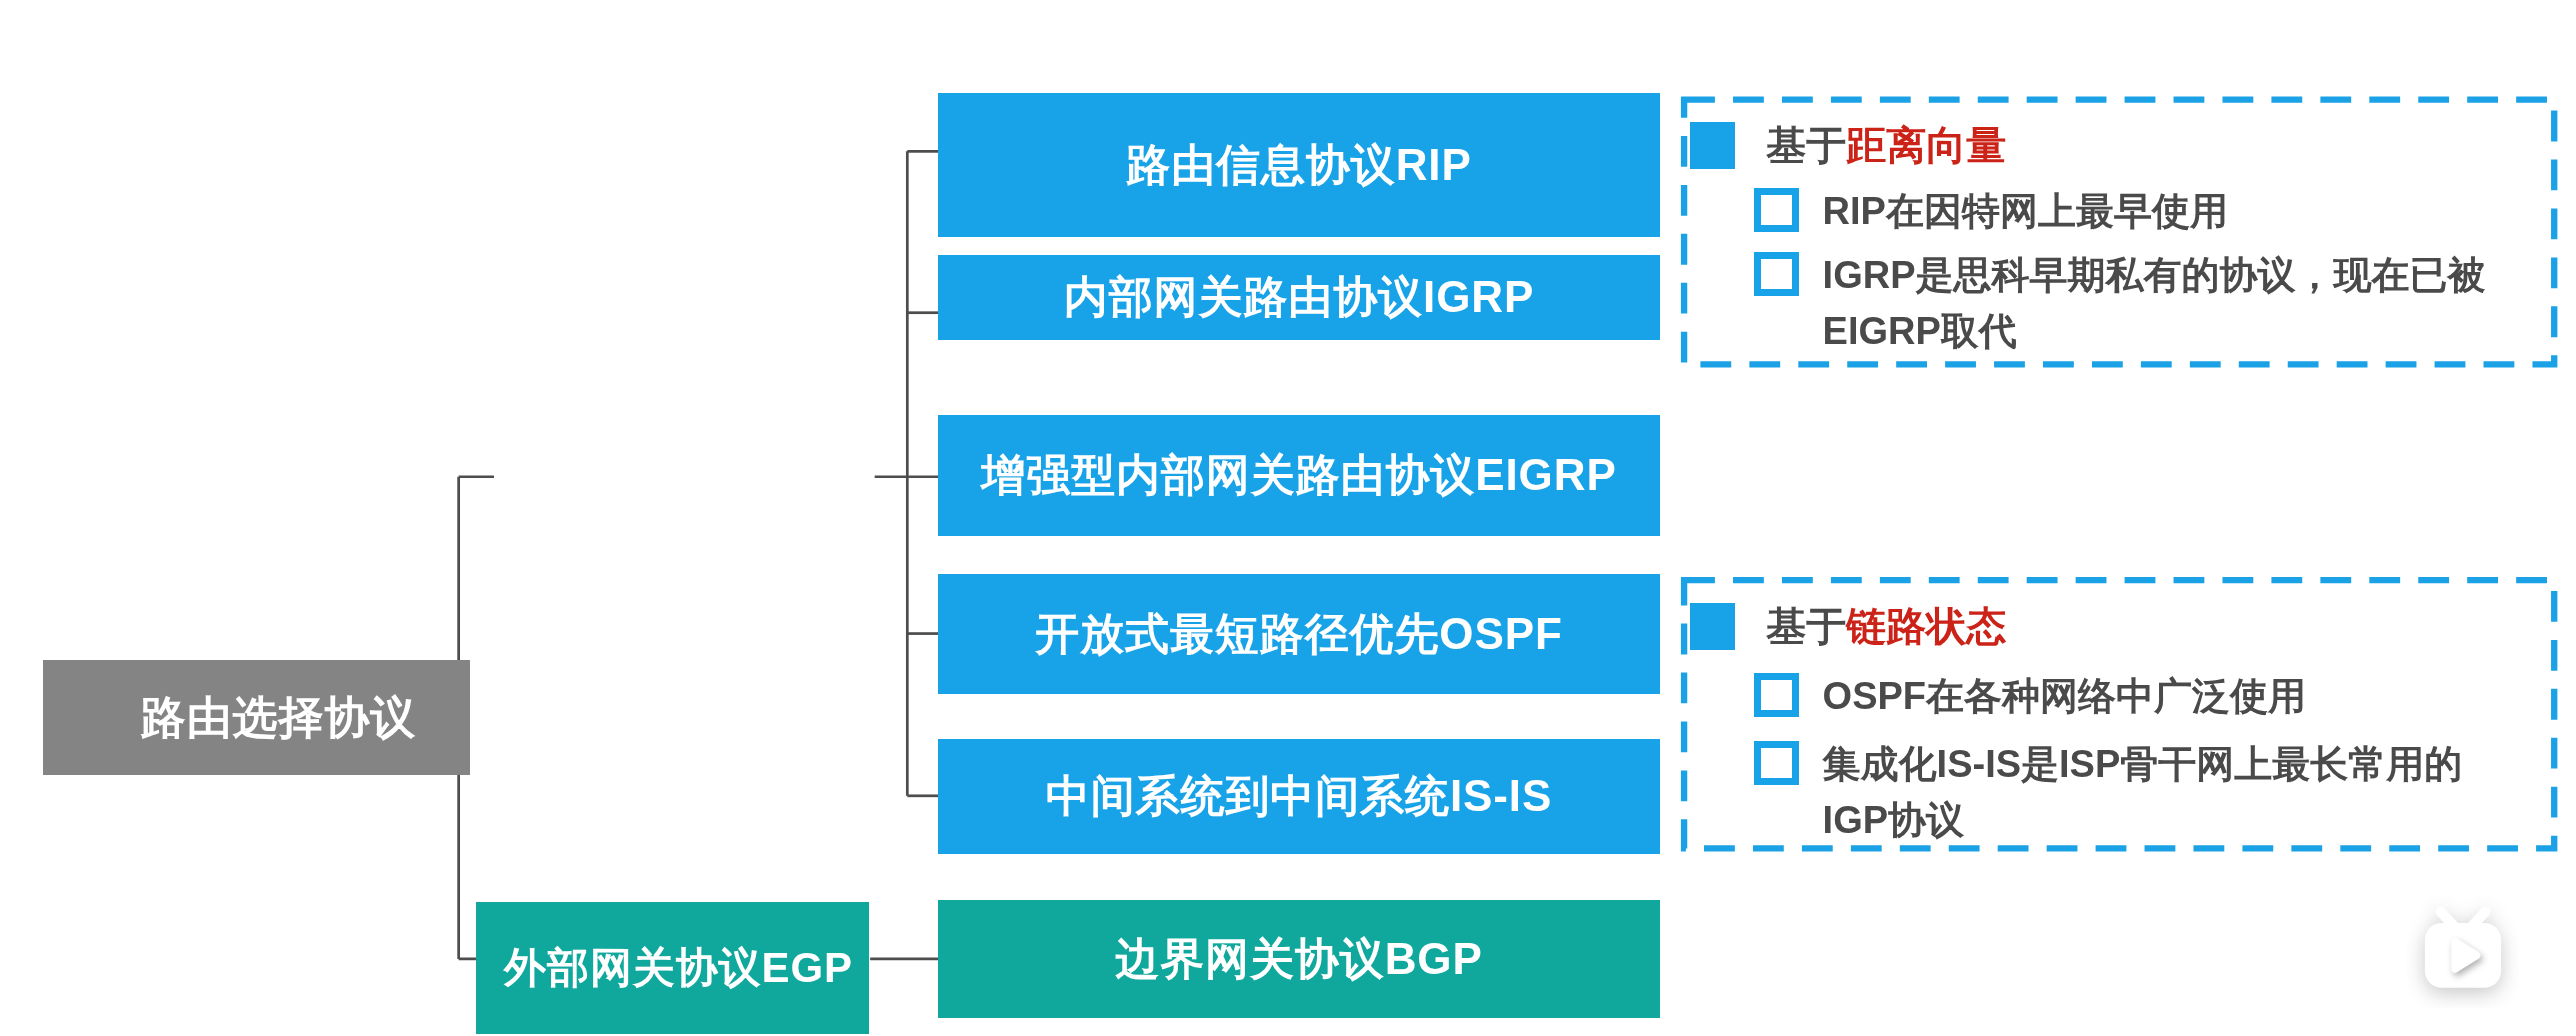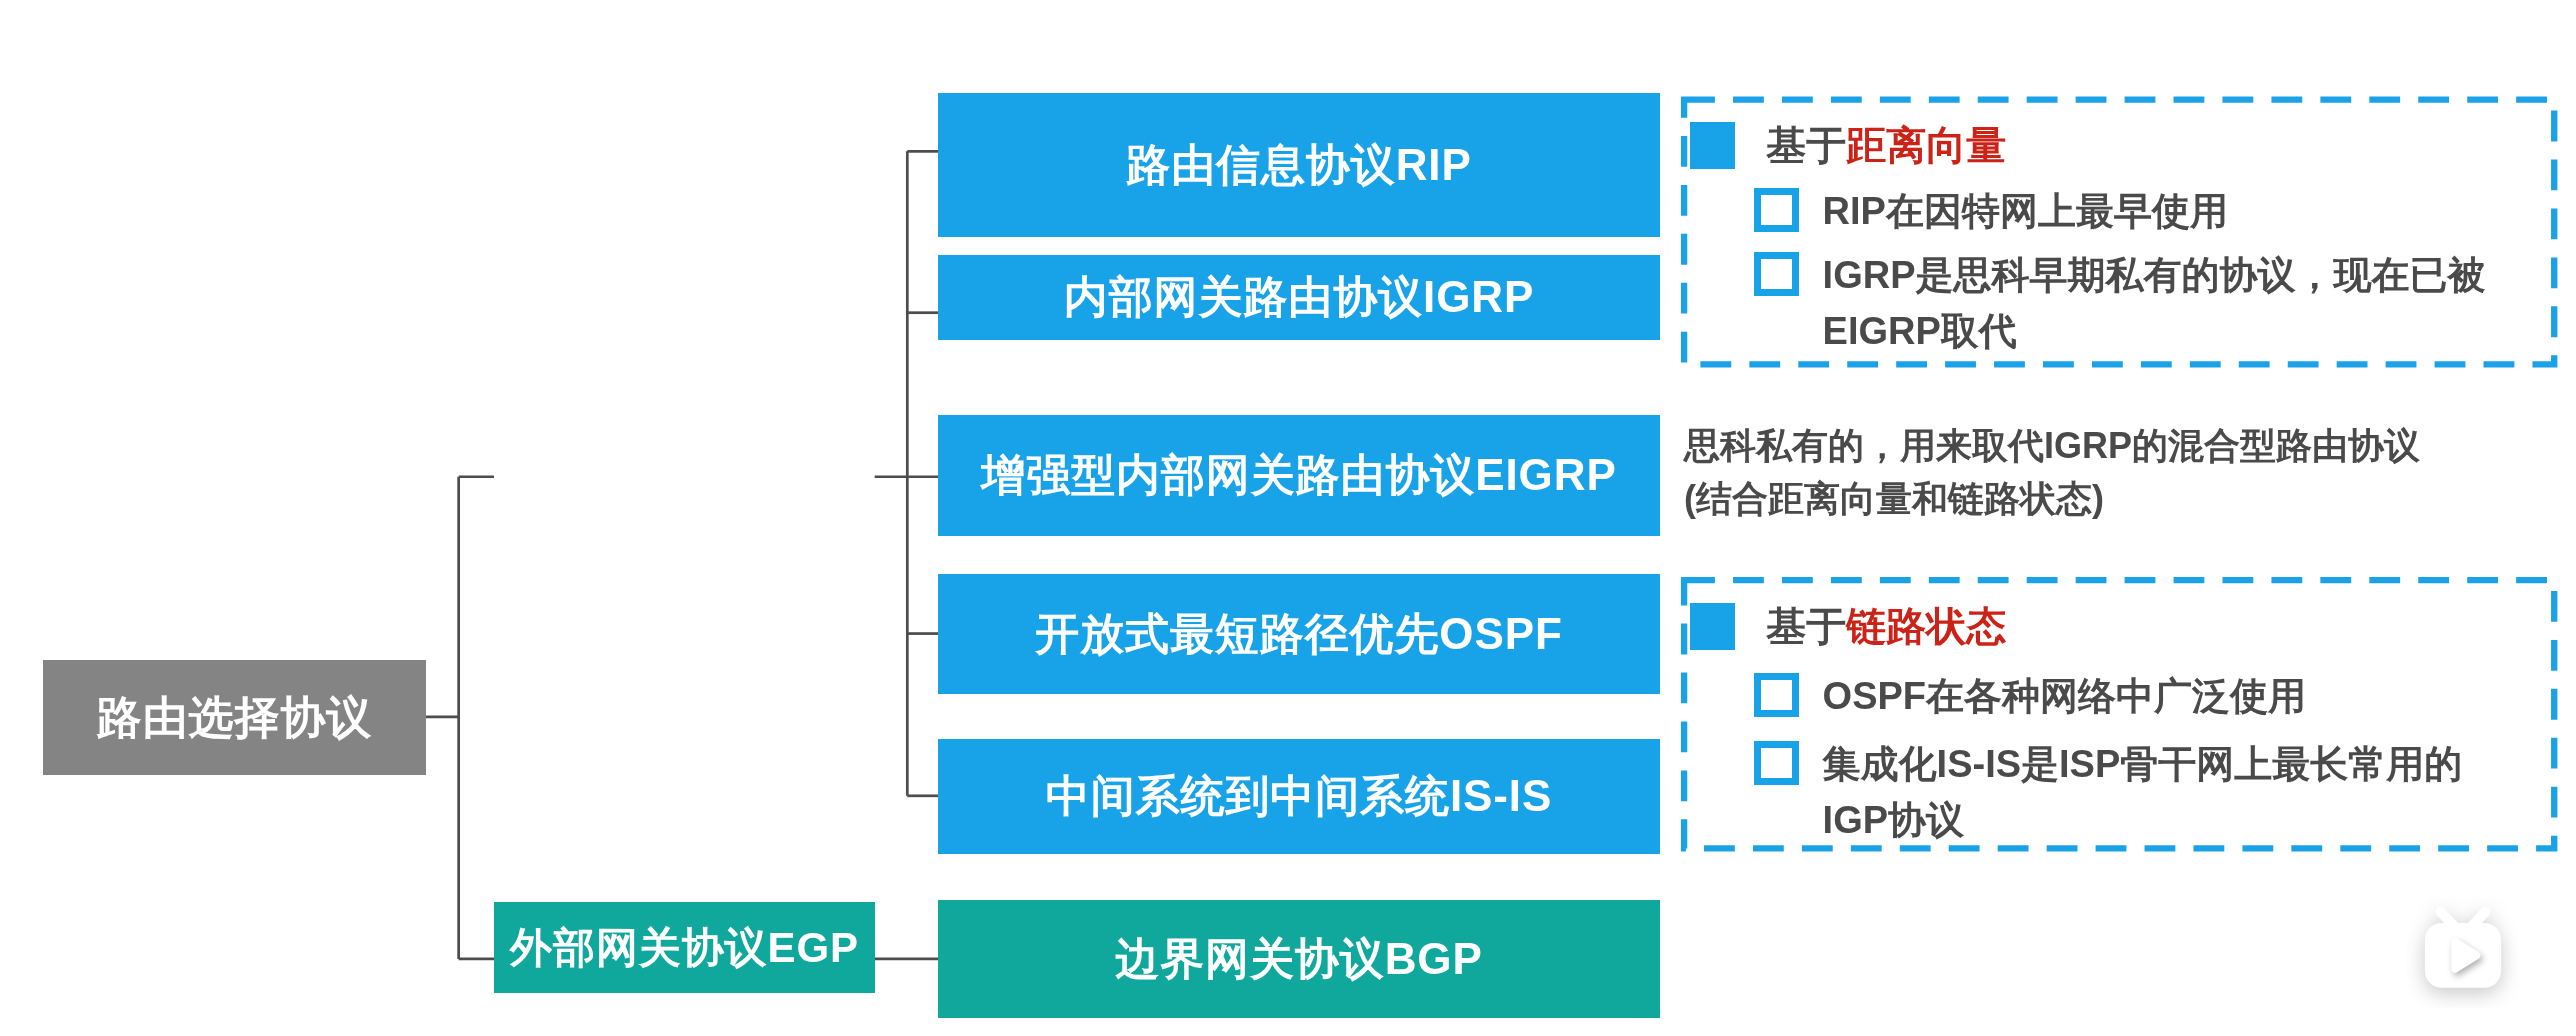--- a/index.html
+++ b/index.html
@@ -24,25 +24,25 @@
   .dashed-rect{stroke:var(--dashed-border);stroke-width:7;stroke-dasharray:34 20;fill:none;}
 
   .node{
     position:absolute;
     display:flex;align-items:center;justify-content:center;
     color:#ffffff;font-weight:bold;text-align:center;
     letter-spacing:0.9px;white-space:nowrap;
   }
   .node.blue{background:var(--blue);}
   .node.teal{background:var(--teal);}
-  .node.gray{background:var(--gray);}
+  .node.gray{background:var(--gray);padding-left:44px;}
 
   #node-root {left:43px;  top:660px; width:383px; height:115px; font-size:45px;}
   #node-igp  {left:494px; top:419px; width:381px; height:116px; font-size:42px;}
-  #node-egp  {left:494px; top:902px; width:381px; height:91px; font-size:42px;}
+  #node-egp  {left:476px; top:902px; width:381px; height:132px; font-size:42px;padding-left:12px;}
   #node-rip  {left:938px;top:93px; width:722px; height:144px; font-size:44px;}
   #node-igrp {left:938px;top:255px; width:722px; height:85px; font-size:44px;}
   #node-eigrp{left:938px;top:415px; width:722px; height:121px; font-size:44px;}
   #node-ospf {left:938px;top:574px; width:722px; height:120px; font-size:44px;}
   #node-isis {left:938px;top:739px; width:722px; height:115px; font-size:44px;}
   #node-bgp  {left:938px;top:900px; width:722px; height:118px; font-size:44px;}
 
   .note{position:absolute;width:874px;}
   #note-distance{left:1684px;top:97px;height:268px;}
   #note-linkstate{left:1684px;top:578px;height:272px;}
@@ -148,22 +148,20 @@
       <span class="sq-outline"></span>
       <span class="btext">RIP在因特网上最早使用</span>
     </div>
     <div class="bullet b2">
       <span class="sq-outline"></span>
       <span class="btext">IGRP是思科早期私有的协议，现在已被
 EIGRP取代</span>
     </div>
   </div>
 
-  <div class="side-note">思科私有的，用来取代IGRP的混合型路由协议
-(结合距离向量和链路状态)</div>
 
   <div class="note" id="note-linkstate">
     <div class="note-header">
       <span class="sq-filled"></span>
       <span class="hdr"><span>基于</span><span class="red">链路状态</span></span>
     </div>
     <div class="bullet b1">
       <span class="sq-outline"></span>
       <span class="btext">OSPF在各种网络中广泛使用</span>
     </div>

